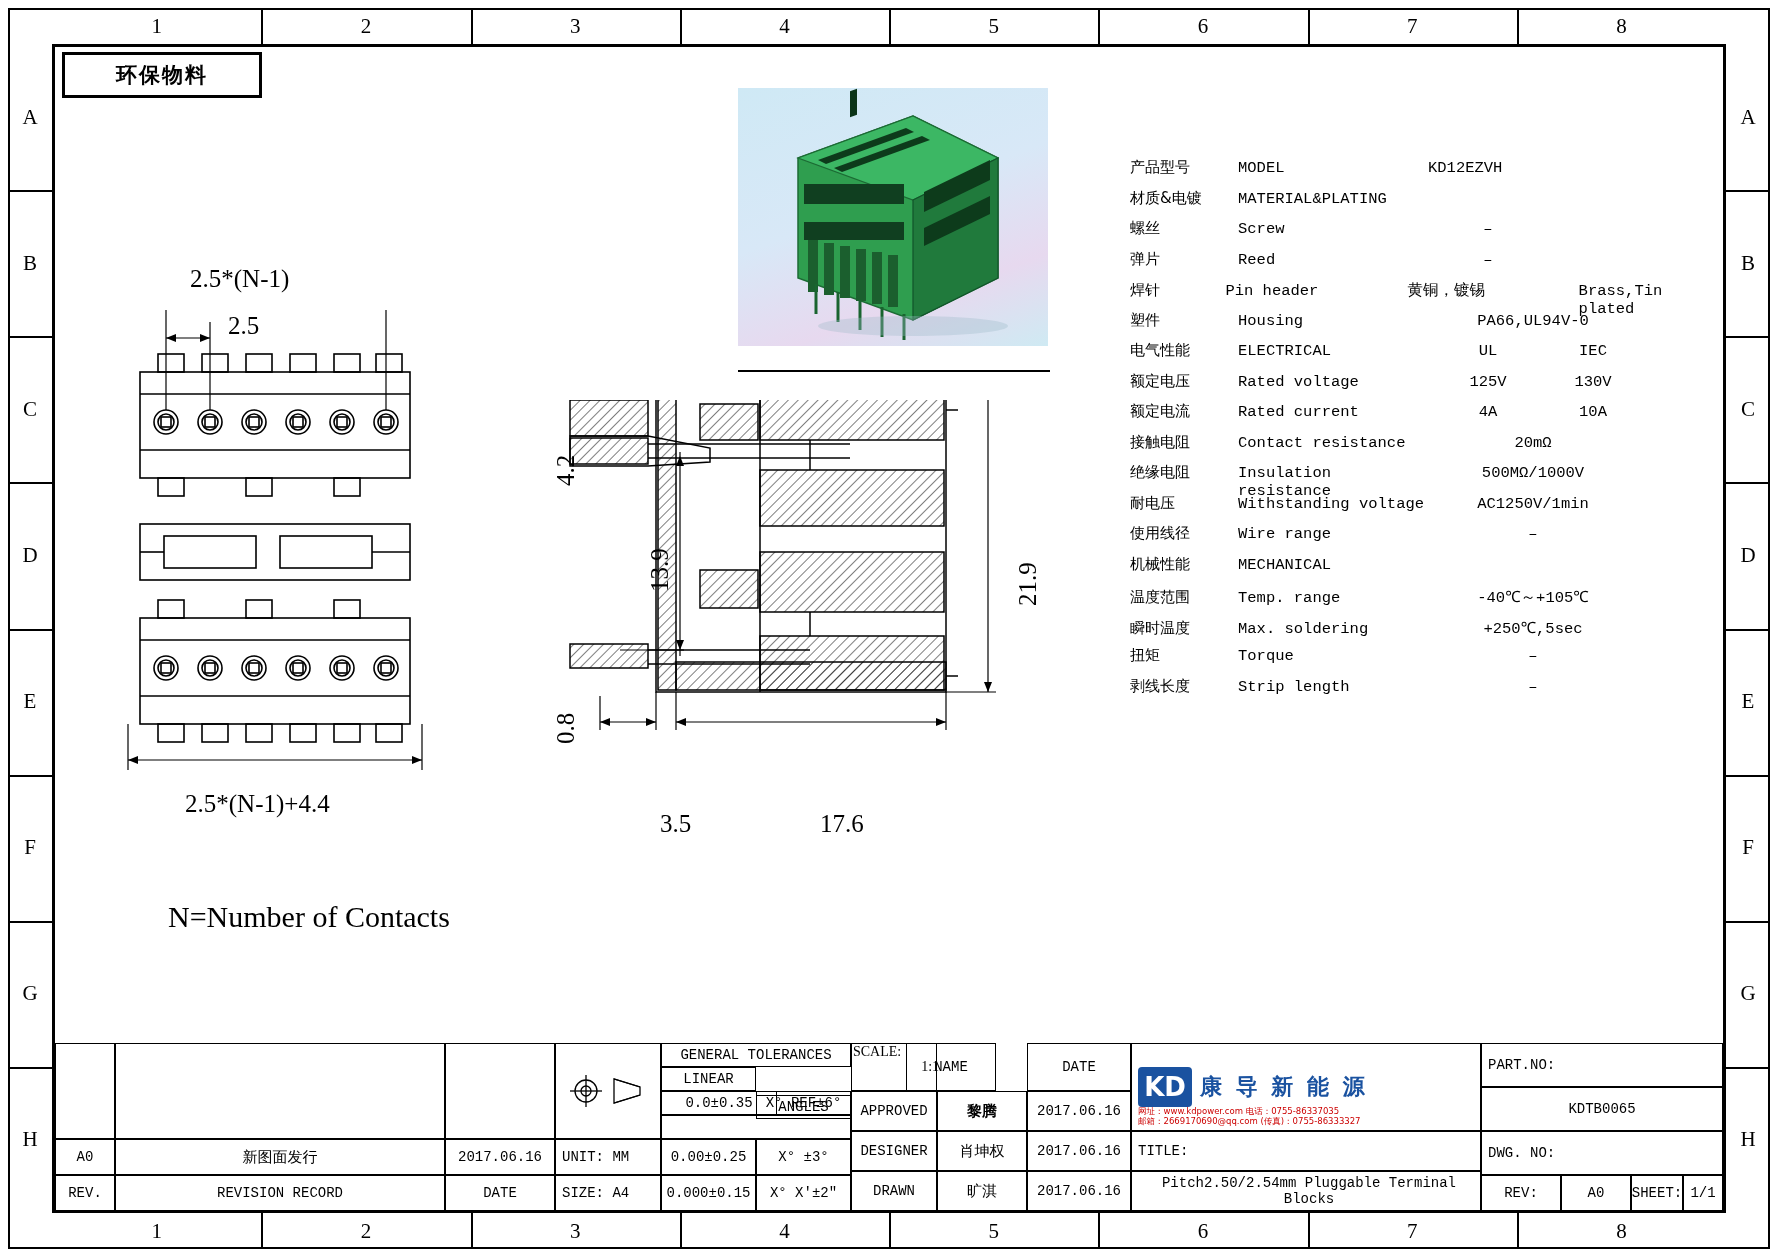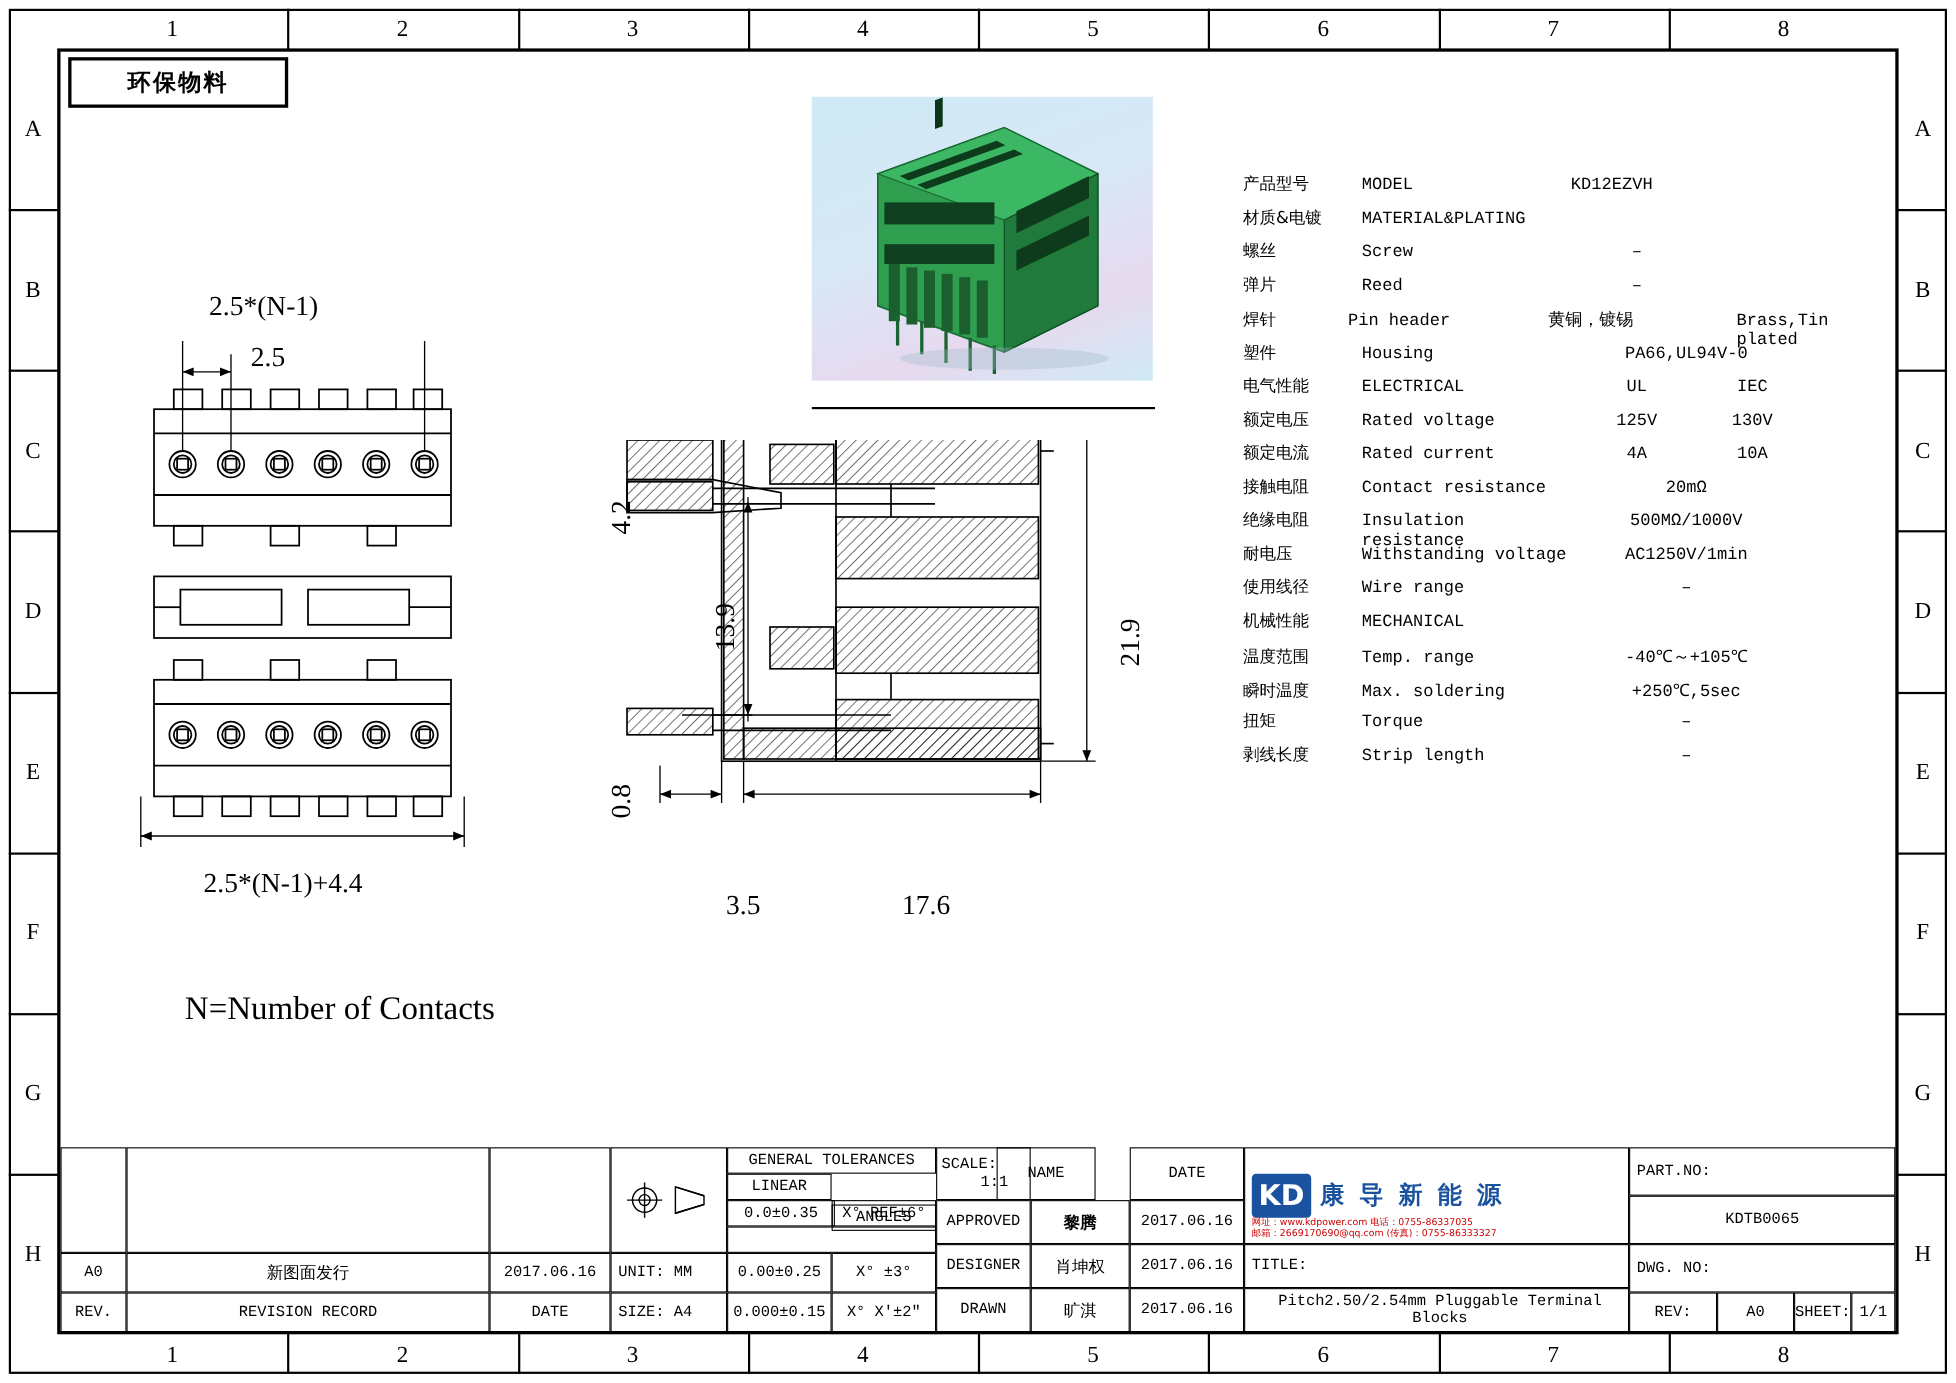--- a/index.html
+++ b/index.html
@@ -438,29 +438,29 @@
     <div class="cell l" style="left:500px;top:96px;width:106px;height:36px;">
       <span>UNIT:</span>&nbsp;<span>MM</span>
     </div>
     <div class="cell l" style="left:500px;top:132px;width:106px;height:36px;">
       <span>SIZE:</span>&nbsp;<span>A4</span>
     </div>
 
     <div class="cell" style="left:606px;top:0;width:190px;height:24px;">GENERAL TOLERANCES</div>
     <div class="cell" style="left:606px;top:24px;width:95px;height:24px;">LINEAR</div>
     <div class="cell" style="left:701px;top:24px;width:95px;height:24px;margin-top:28px;">ANGLES</div>
-    <div class="cell" style="left:606px;top:48px;width:98px;height:24px;">0.0±0.35</div>
+    <div class="cell" style="left:606px;top:48px;width:116px;height:24px;">0.0±0.35</div>
     <div class="cell" style="left:701px;top:48px;width:95px;height:24px;">X° REF±6°</div>
     <div class="cell" style="left:606px;top:96px;width:95px;height:36px;">0.00±0.25</div>
     <div class="cell" style="left:701px;top:96px;width:95px;height:36px;">X° ±3°</div>
     <div class="cell" style="left:606px;top:132px;width:95px;height:36px;">0.000±0.15</div>
     <div class="cell" style="left:701px;top:132px;width:95px;height:36px;">X° X'±2"</div>
     <div class="cell" style="left:606px;top:72px;width:190px;height:24px;"></div>
 
-    <div class="cell" style="left:796px;top:0;width:86px;height:48px;flex-direction:column;">
+    <div class="cell" style="left:796px;top:0;width:86px;height:48px;font-family:Liberation Serif, serif;">
       <span style="align-self:flex-start;padding-left:4px;">SCALE:</span>
       <span style="align-self:center;padding-left:20px;">1:1</span>
     </div>
     <div class="cell" style="left:851px;top:0;width:90px;height:48px;">NAME</div>
     <div class="cell" style="left:972px;top:0;width:104px;height:48px;">DATE</div>
 
     <div class="cell" style="left:796px;top:48px;width:86px;height:40px;">APPROVED</div>
     <div class="cell cn" style="left:882px;top:48px;width:90px;height:40px;font-weight:bold;">黎腾</div>
     <div class="cell" style="left:972px;top:48px;width:104px;height:40px;">2017.06.16</div>
 

